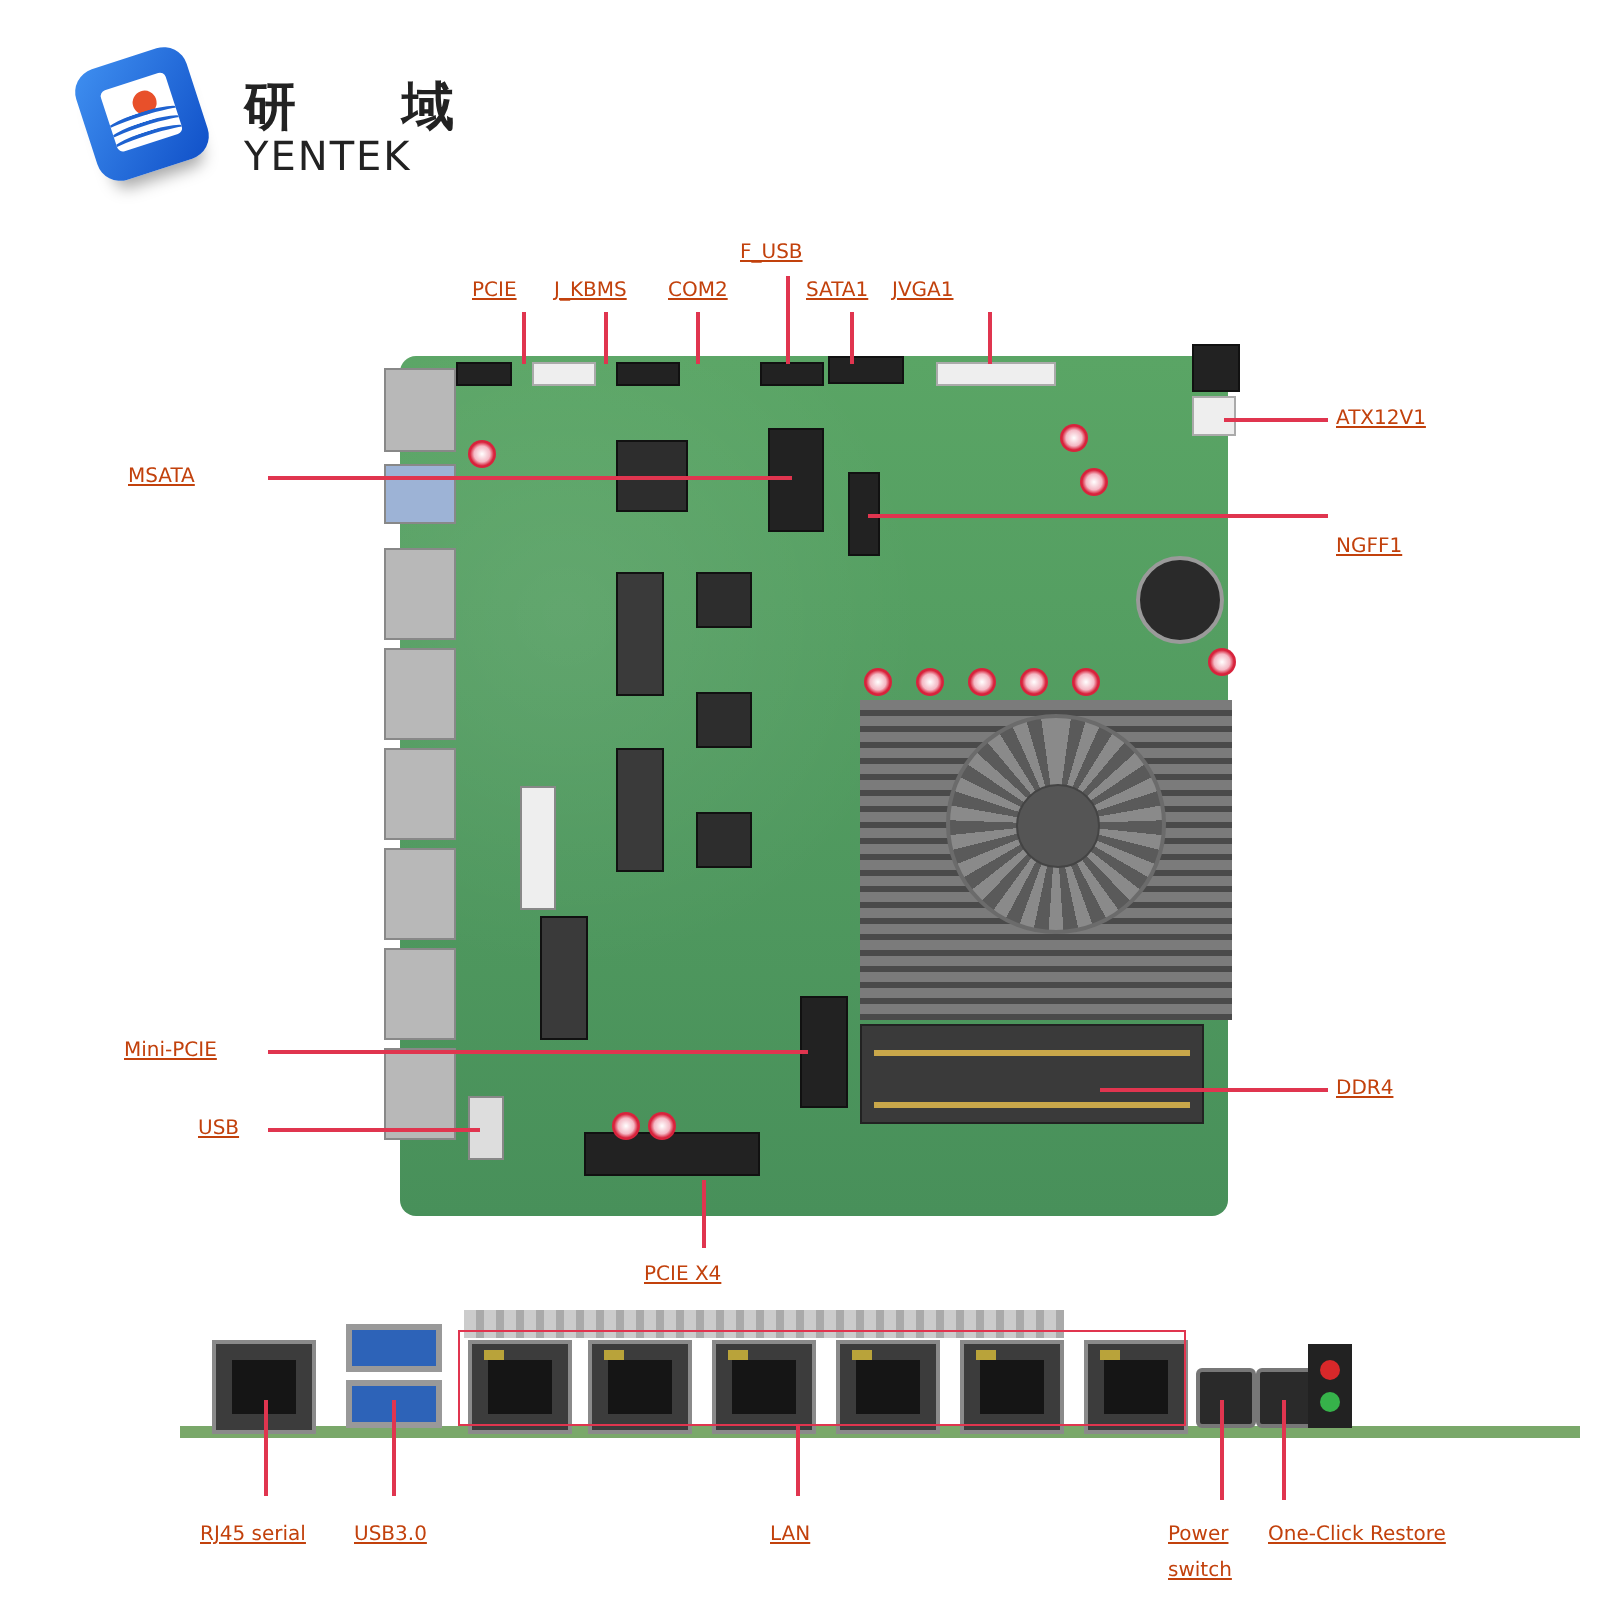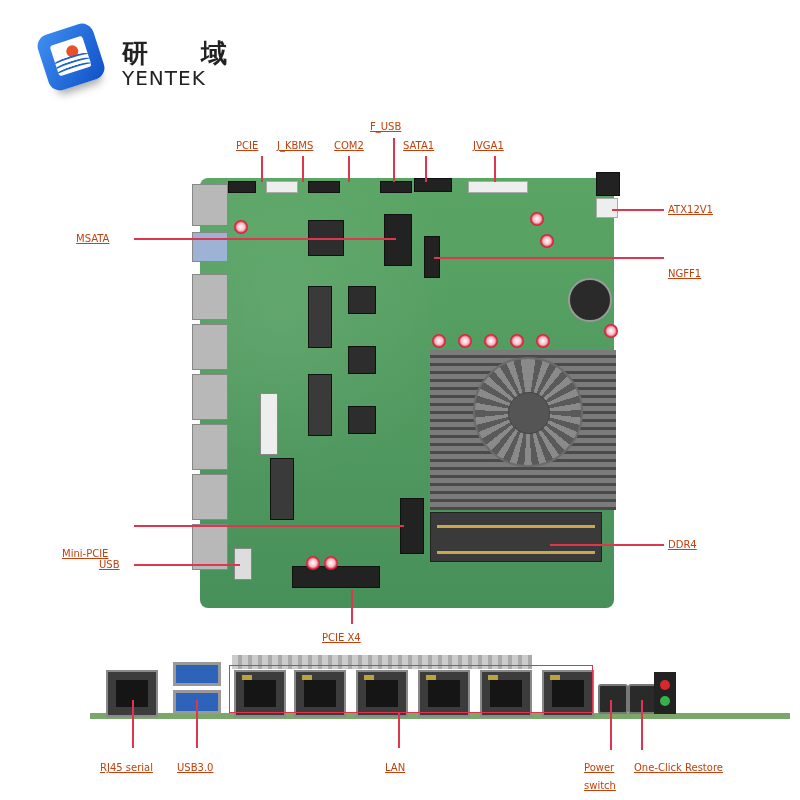--- a/index.html
+++ b/index.html
@@ -118,33 +118,33 @@
 <div class="lbl" style="left:236px;top:138px">PCIE</div>
 <div class="vline" style="left:261px;top:156px;height:26px"></div>
 <div class="lbl" style="left:277px;top:138px">J_KBMS</div>
 <div class="vline" style="left:302px;top:156px;height:26px"></div>
 <div class="lbl" style="left:334px;top:138px">COM2</div>
 <div class="vline" style="left:348px;top:156px;height:26px"></div>
 <div class="lbl" style="left:370px;top:119px">F_USB</div>
 <div class="vline" style="left:393px;top:138px;height:44px"></div>
 <div class="lbl" style="left:403px;top:138px">SATA1</div>
 <div class="vline" style="left:425px;top:156px;height:26px"></div>
-<div class="lbl" style="left:473px;top:138px">JVGA1</div>
+<div class="lbl" style="left:446px;top:138px">JVGA1</div>
 <div class="vline" style="left:494px;top:156px;height:26px"></div>
 
 <div class="hline" style="left:612px;top:209px;width:52px"></div>
 <div class="lbl" style="left:668px;top:202px">ATX12V1</div>
 <div class="hline" style="left:434px;top:257px;width:230px"></div>
 <div class="lbl" style="left:668px;top:266px">NGFF1</div>
 <div class="hline" style="left:550px;top:544px;width:114px"></div>
 <div class="lbl" style="left:668px;top:537px">DDR4</div>
 
-<div class="lbl" style="left:76px;top:231px">MSATA</div>
+<div class="lbl" style="left:64px;top:231px">MSATA</div>
 <div class="hline" style="left:134px;top:238px;width:262px"></div>
-<div class="lbl" style="left:62px;top:546px">Mini-PCIE</div>
+<div class="lbl" style="left:62px;top:518px">Mini-PCIE</div>
 <div class="hline" style="left:134px;top:525px;width:270px"></div>
 <div class="lbl" style="left:99px;top:557px">USB</div>
 <div class="hline" style="left:134px;top:564px;width:106px"></div>
 
 <div class="vline" style="left:351px;top:590px;height:34px"></div>
 <div class="lbl" style="left:322px;top:630px">PCIE X4</div>
 
 <div class="abs rear-pcb"></div>
 <div class="rj" style="left:106px;width:48px;">
     <div class="rj-hole"></div>

